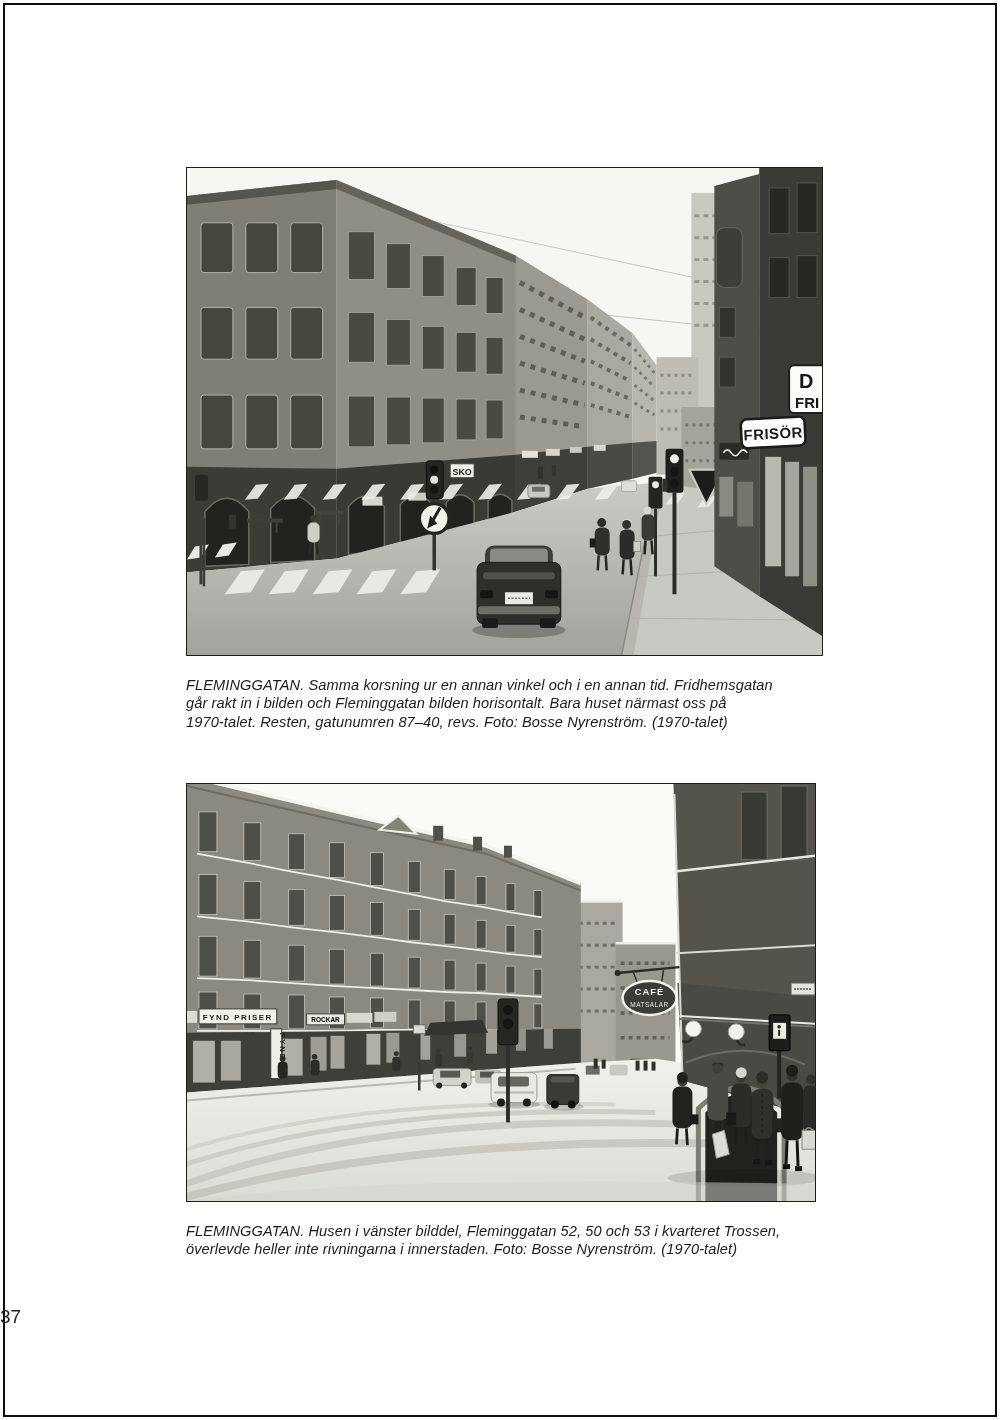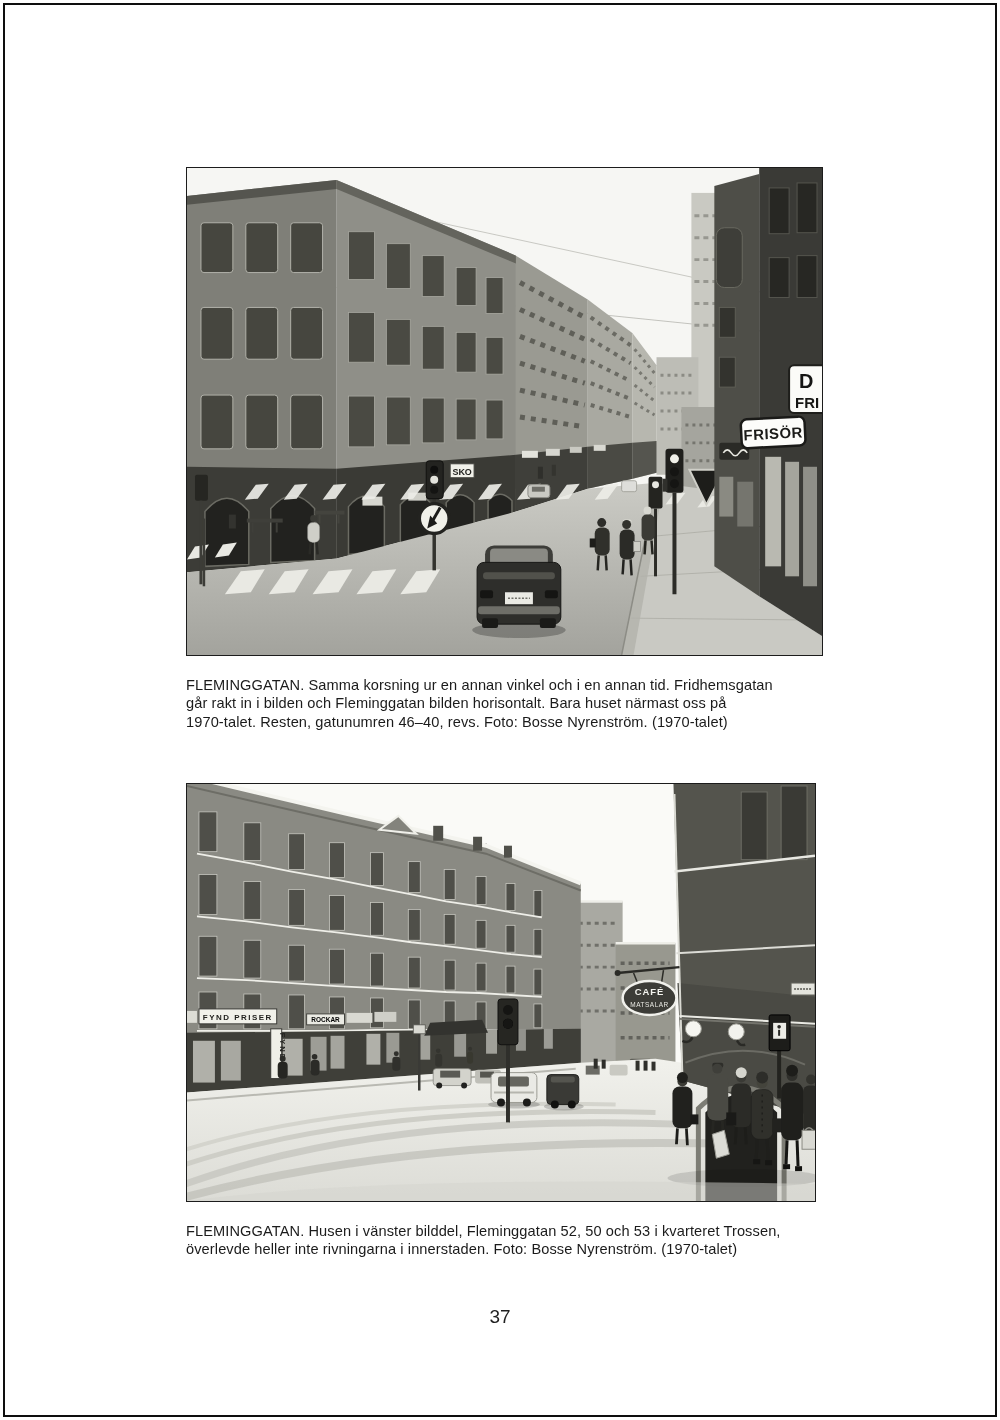--- a/index.html
+++ b/index.html
@@ -4,24 +4,24 @@
 <style>
   html,body{margin:0;padding:0;background:#ffffff;}
   .page{position:relative;width:1000px;height:1420px;background:#ffffff;overflow:hidden;
         font-family:"Liberation Sans",sans-serif;}
   .frame{position:absolute;inset:3px;border:2px solid #0e0e0e;pointer-events:none;}
   .photo{position:absolute;box-sizing:border-box;border:1.5px solid #1c1c1c;background:#f4f4f1;}
   .photo svg{display:block;width:100%;height:100%;}
   #photo1{left:186px;top:167px;width:637px;height:489px;}
   #photo2{left:186px;top:783px;width:630px;height:419px;}
   .caption{position:absolute;left:186px;width:648px;color:#1b1b1b;
-           font-size:14.6px;line-height:18.4px;letter-spacing:0.1px;}
+           font-style:italic;font-size:14.6px;line-height:18.4px;letter-spacing:0.1px;}
   #caption1{top:676px;}
   #caption2{top:1222px;}
-  .pageno{position:absolute;left:0;top:1306px;width:100%;text-align:center;
+  .pageno{position:absolute;left:0;top:1306px;width:100%;
           font-size:19px;color:#1f1f1f;font-style:normal;}
   .svgtxt{font-family:"Liberation Sans",sans-serif;}
 </style>
 </head>
 <body>
 
 <div class="page">
   <div class="frame"></div>
 
   <div class="photo" id="photo1">
@@ -294,21 +294,21 @@
       <rect x="292" y="440" width="82" height="8" rx="3" fill="#6e6e68"></rect>
       <rect x="296" y="452" width="16" height="10" rx="2" fill="#1a1a18"></rect>
       <rect x="354" y="452" width="16" height="10" rx="2" fill="#1a1a18"></rect>
     </g>
   </svg>
   </div>
 
   <div class="caption" id="caption1">
     <div>FLEMINGGATAN. Samma korsning ur en annan vinkel och i en annan tid. Fridhemsgatan</div>
     <div>går rakt in i bilden och Fleminggatan bilden horisontalt. Bara huset närmast oss på</div>
-    <div>1970-talet. Resten, gatunumren 46–40, revs. Foto: Bosse Nyrenström. (1970-talet)</div>
+    <div>1970-talet. Resten, gatunumren 87–40, revs. Foto: Bosse Nyrenström. (1970-talet)</div>
   </div>
 
   <div class="photo" id="photo2">
   <svg viewBox="0 0 630 419" preserveAspectRatio="none">
     <defs>
       <linearGradient id="snowGrad" x1="0" y1="0" x2="0" y2="1">
         <stop offset="0" stop-color="#f1f1ec"></stop>
             <stop offset="1" stop-color="#dcdcd6"></stop>
       </linearGradient>
     </defs>

